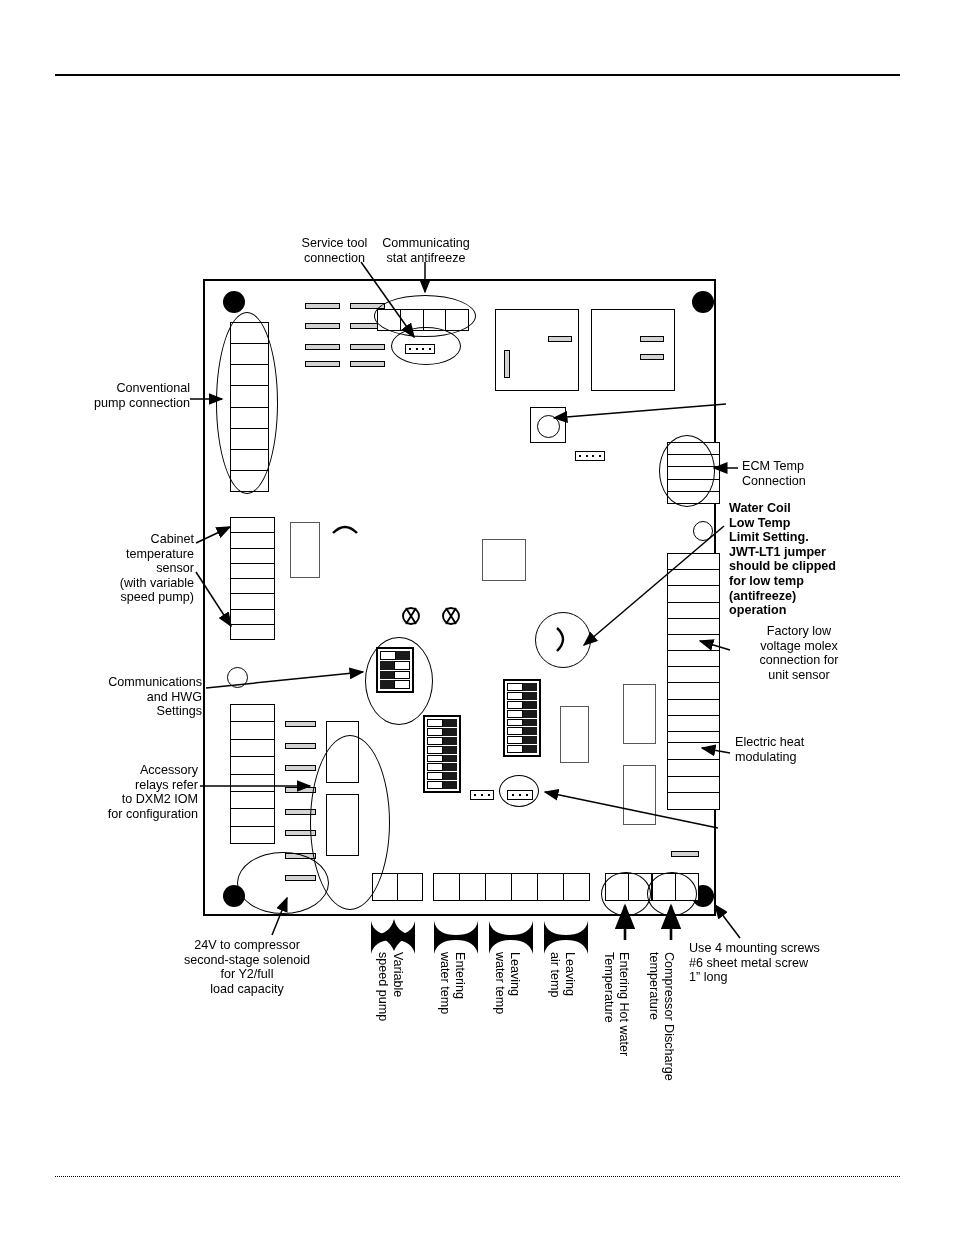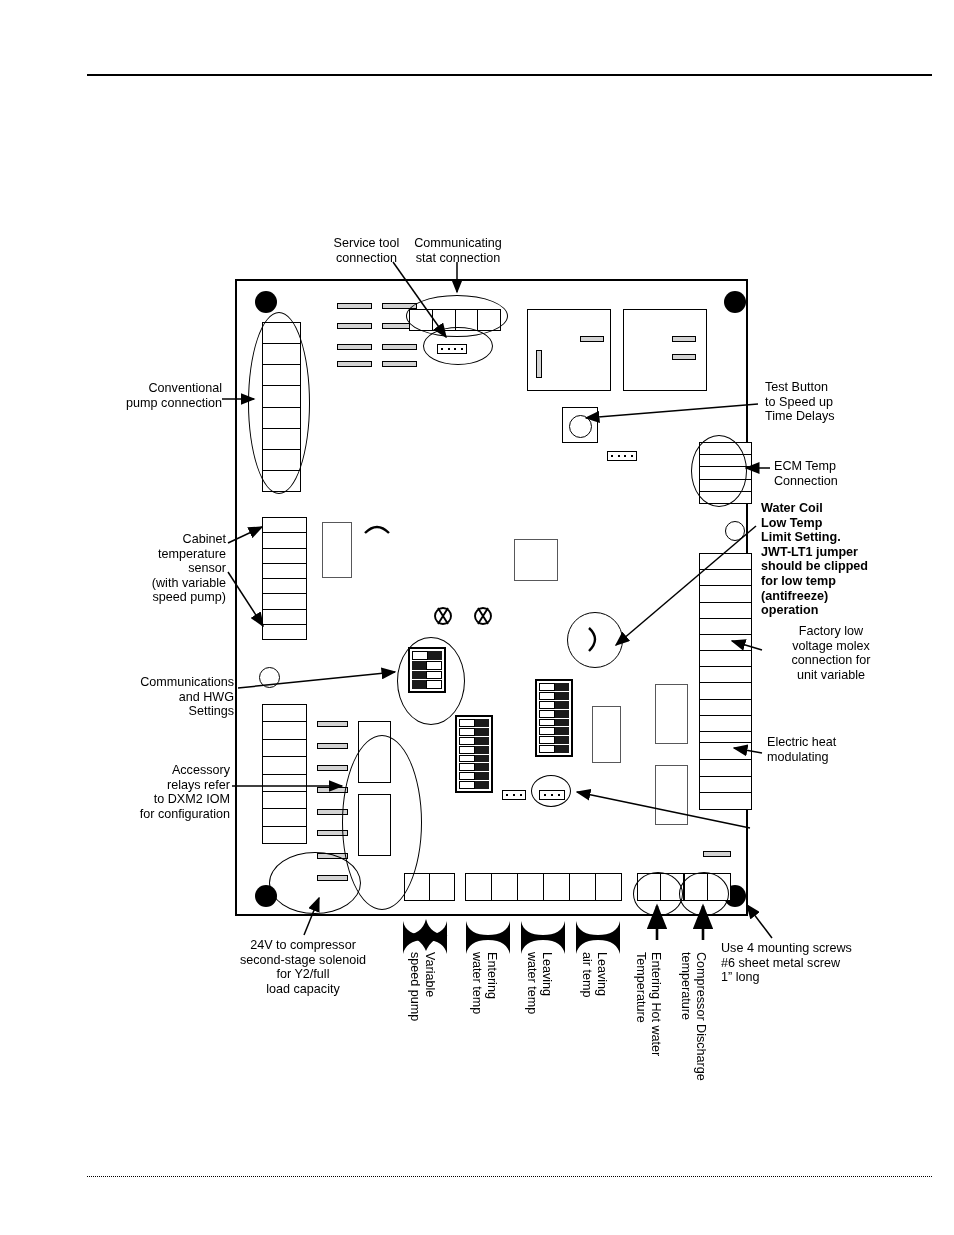--- a/index.html
+++ b/index.html
@@ -1,18 +1,18 @@
 <!DOCTYPE html>
 <html><head>
 <meta charset="utf-8">
 <style>
   html,body{margin:0;padding:0;background:#fff;}
   body{width:954px;height:1235px;position:relative;
        font-family:"Liberation Sans",sans-serif;color:#000;overflow:hidden;}
-  .page{position:absolute;inset:0;margin-left:32px;}
+  .page{position:absolute;inset:0;}
 
   
   .hdr-rule{position:absolute;left:55px;top:74px;width:845px;height:2px;background:#000;}
   .ftr-rule{position:absolute;left:55px;top:1176px;width:845px;height:0;
             border-top:1px dotted #000;}
 
   
   .board{position:absolute;left:203px;top:279px;width:513px;height:637px;
          border:2px solid #000;box-sizing:border-box;background:#fff;}
 
@@ -425,57 +425,54 @@
     </g>
     <g stroke="#000" stroke-width="2.6" fill="none">
       <path d="M625 940 L625 906" marker-end="url(#ah)"></path>
       <path d="M671 940 L671 906" marker-end="url(#ah)"></path>
     </g>
   </svg>
 
   <div class="lbl c" style="left:282px;top:236px;width:105px;">Service tool
 connection</div>
   <div class="lbl c" style="left:367px;top:236px;width:118px;">Communicating
-stat connection</div>
+stat antifreeze</div>
   <div class="lbl r" style="left:60px;top:381px;width:130px;">Conventional
 pump connection</div>
   <div class="lbl r" style="left:50px;top:532px;width:144px;">Cabinet
 temperature
 sensor
 (with variable
 speed pump)</div>
   <div class="lbl r" style="left:50px;top:675px;width:152px;">Communications
 and HWG
 Settings</div>
   <div class="lbl r" style="left:40px;top:763px;width:158px;text-align:right;">Accessory
 relays refer
 to DXM2 IOM
 for configuration</div>
 
-  <div class="lbl l" style="left:733px;top:380px;width:150px;">Test Button
-to Speed up
-Time Delays</div>
   <div class="lbl l" style="left:742px;top:459px;width:150px;">ECM Temp
 Connection</div>
   <div class="lbl l" style="left:729px;top:501px;width:165px;font-weight:bold;">Water Coil
 Low Temp
 Limit Setting.
 JWT-LT1 jumper
 should be clipped
 for low temp
 (antifreeze)
 operation</div>
   <div class="lbl c" style="left:725px;top:624px;width:148px;">Factory low
 voltage molex
 connection for
-unit variable</div>
+unit sensor</div>
   <div class="lbl l" style="left:735px;top:735px;width:150px;">Electric heat
 modulating</div>
 
-  <div class="lbl c" style="left:180px;top:938px;width:182px;">24V to compressor
+  <div class="lbl c" style="left:156px;top:938px;width:182px;">24V to compressor
 second-stage solenoid
 for Y2/full
 load capacity</div>
   <div class="lbl l" style="left:689px;top:941px;width:200px;">Use 4 mounting screws
 #6 sheet metal screw
 1” long</div>
 
   <div class="vlbl" style="left:405px;top:952px;">Variable
 speed pump</div>
   <div class="vlbl" style="left:467px;top:952px;">Entering

